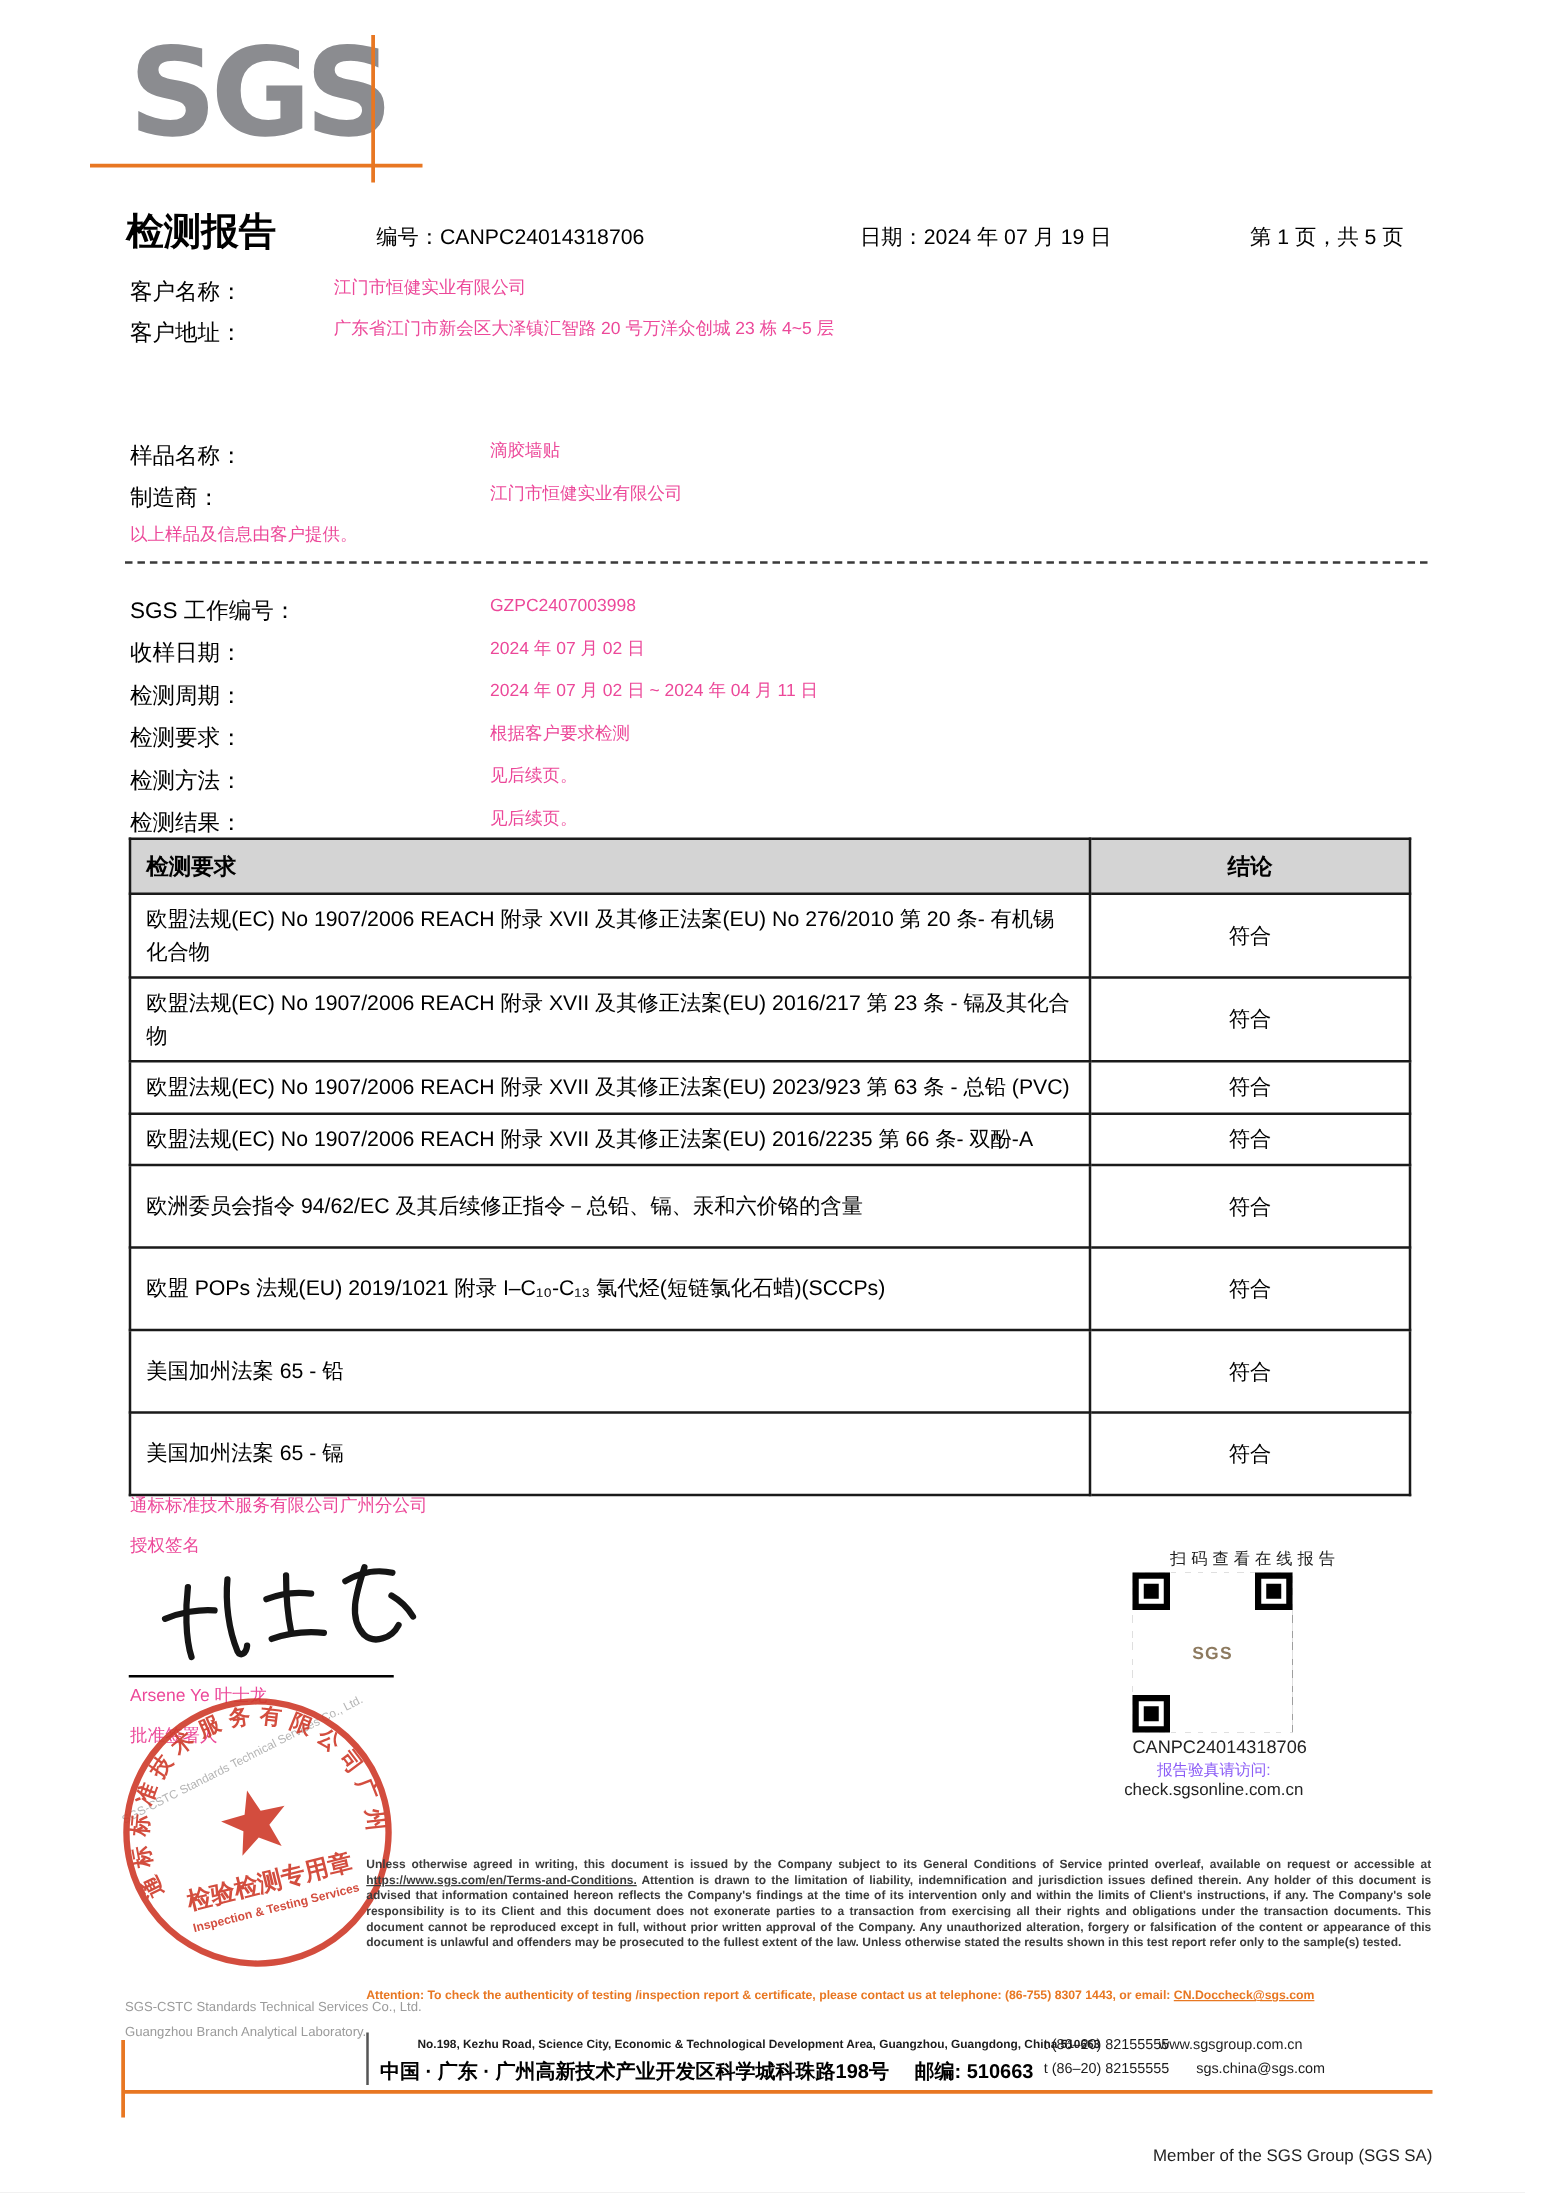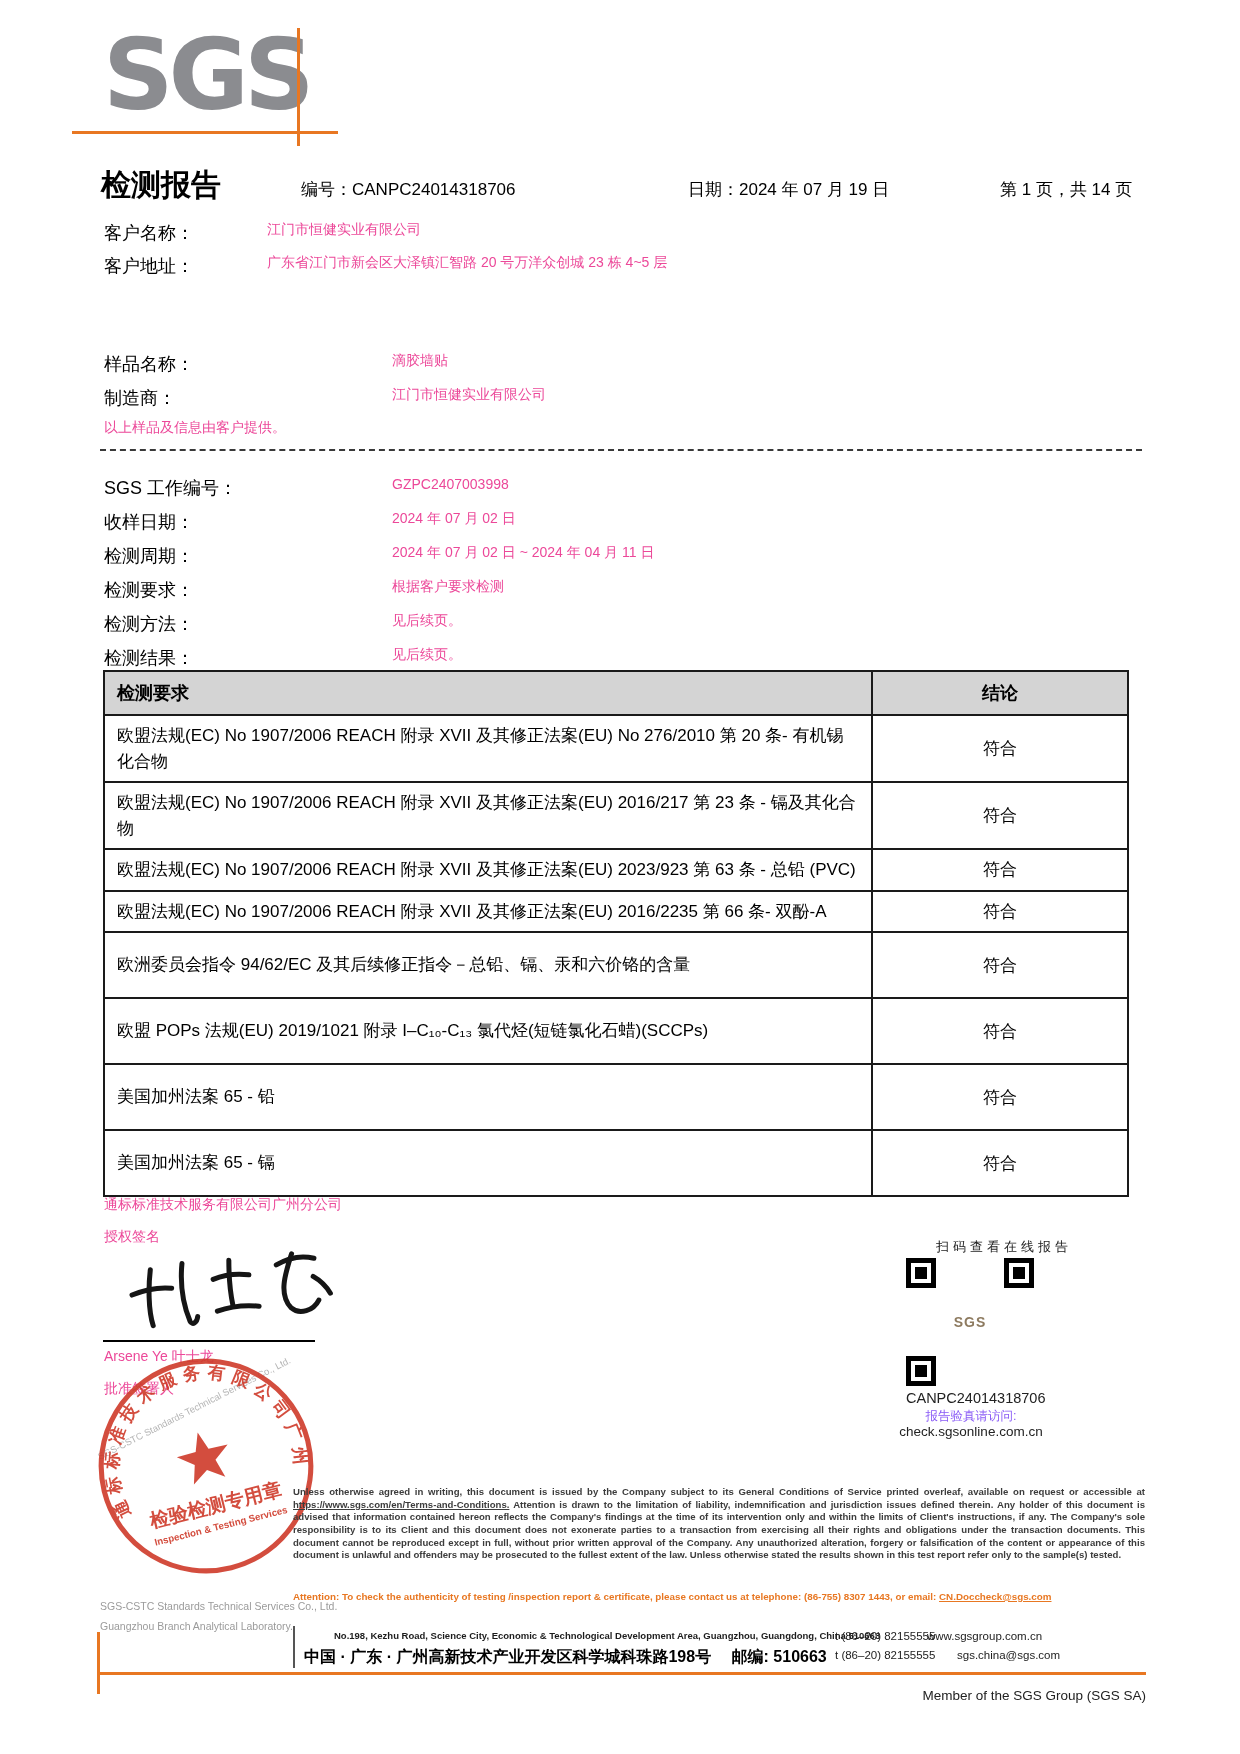--- a/index.html
+++ b/index.html
@@ -54,21 +54,21 @@
   .legal{width:852px;font-size:9.6px;line-height:1.32;text-align:justify;color:#3c3c3c;font-weight:bold;}
   .legal a,.att a{color:inherit;text-decoration:underline;}
   .att{color:#e87722;font-weight:bold;font-size:9.8px;line-height:1.35;width:852px;}
   .addr-block{border-left:2px solid #555;padding-left:9px;width:843px;height:42px;}
   .addr-en{font-size:9.5px;color:#1c1c1c;font-weight:bold;}
   .addr-zh{font-size:16px;color:#000;font-weight:bold;}
   .addr-tel{font-size:11.5px;color:#1c1c1c;}
   .addr-web{font-size:11.5px;color:#1c1c1c;}
   .orange-hr{height:3px;background:#e87722;width:1046px;}
   .orange-vr{width:3px;height:62px;background:#e87722;}
-  .member{font-size:13.5px;color:#222;}
+  .member{font-size:13.5px;color:#222;margin-top:29px;}
   .stamp-grey{color:#9b9b9b;font-size:10.5px;white-space:nowrap;}
   .stamp-grey-rot{color:#a8a8a8;font-size:9.5px;transform:rotate(-27deg);transform-origin:left top;white-space:nowrap;opacity:.85;}
 </style>
 </head>
 <body>
 
 <div class="page">
 
   <div class="abs" style="left:103px;top:26px;">
     <div class="logo-text">SGS</div>
@@ -76,21 +76,21 @@
   <div class="abs logo-vline" style="left:297px;top:28px;"></div>
   <div class="abs logo-hline" style="left:72px;top:131px;"></div>
 
   <div class="abs title" style="left:101px;top:165px;">检测报告</div>
   <div class="abs meta" style="left:301px;top:178px;">
     <span>编号：</span><span>CANPC24014318706</span>
   </div>
   <div class="abs meta" style="left:688px;top:178px;">
     <span>日期：</span><span>2024 年 07 月 19 日</span>
   </div>
-  <div class="abs meta" style="left:1000px;top:178px;">第 1 页，共 14 页</div>
+  <div class="abs meta" style="left:1000px;top:178px;">第 1 页，共 5 页</div>
 
   <div class="abs kv-label" style="left:104px;top:221px;">客户名称：</div>
   <div class="abs kv-value" style="left:267px;top:221px;">江门市恒健实业有限公司</div>
   <div class="abs kv-label" style="left:104px;top:254px;">客户地址：</div>
   <div class="abs kv-value" style="left:267px;top:254px;">广东省江门市新会区大泽镇汇智路 20 号万洋众创城 23 栋 4~5 层</div>
 
   <div class="abs kv-label" style="left:104px;top:352px;">样品名称：</div>
   <div class="abs kv-value" style="left:392px;top:352px;">滴胶墙贴</div>
   <div class="abs kv-label" style="left:104px;top:386px;">制造商：</div>
   <div class="abs kv-value" style="left:392px;top:386px;">江门市恒健实业有限公司</div>

